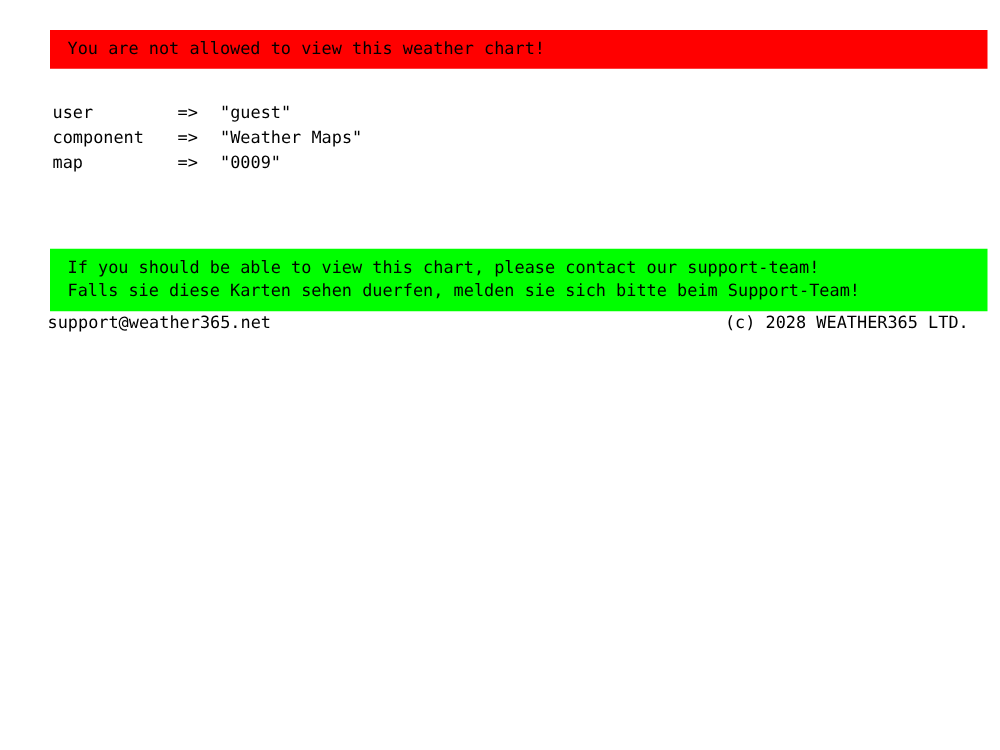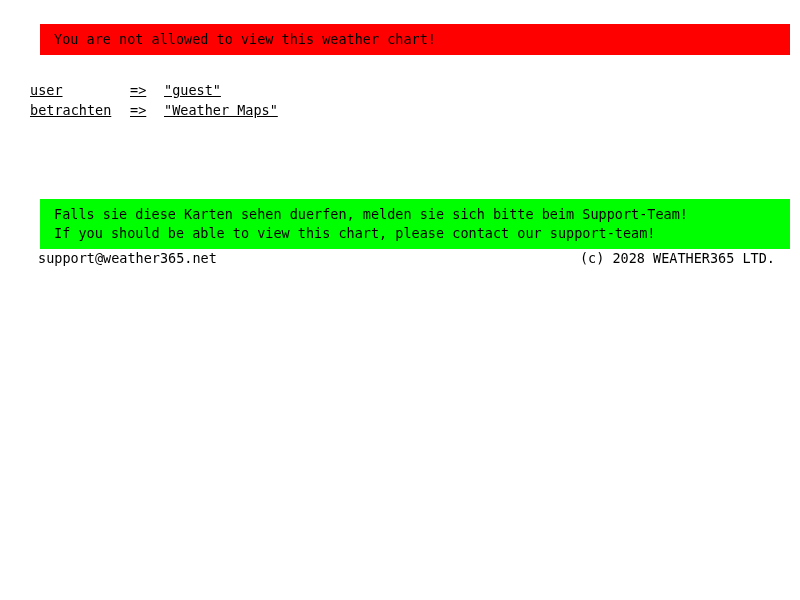--- a/index.html
+++ b/index.html
@@ -38,24 +38,23 @@
   }
   .banner-line {
     font-family: "DejaVu Sans Mono", monospace;
     font-size: 13.5px;
     line-height: 19px;
     white-space: pre;
     color: #000000;
   }
   .params {
     position: absolute;
-    left: 30px;
+    left: 42px;
     top: 80px;
     border-collapse: collapse;
-    text-decoration: underline;
   }
   .params td {
     font-family: "DejaVu Sans Mono", monospace;
     font-size: 13.5px;
     line-height: 20px;
     padding: 0;
     white-space: pre;
     vertical-align: top;
   }
   .col-key { width: 100px; }
@@ -87,30 +86,35 @@
   </div>
 
   <table class="params">
     <tbody>
       <tr>
         <td class="col-key">user</td>
         <td class="col-arrow">=&gt;</td>
         <td class="col-val">"guest"</td>
       </tr>
       <tr>
-        <td class="col-key">betrachten</td>
+        <td class="col-key">component</td>
         <td class="col-arrow">=&gt;</td>
         <td class="col-val">"Weather Maps"</td>
+      </tr>
+      <tr>
+        <td class="col-key">map</td>
+        <td class="col-arrow">=&gt;</td>
+        <td class="col-val">"0009"</td>
       </tr>
     </tbody>
   </table>
 
   <div class="banner banner-info">
+    <div class="banner-line">If you should be able to view this chart, please contact our support-team!</div>
     <div class="banner-line">Falls sie diese Karten sehen duerfen, melden sie sich bitte beim Support-Team!</div>
-    <div class="banner-line">If you should be able to view this chart, please contact our support-team!</div>
   </div>
 
   <div class="footer">
     <span>support@weather365.net</span>
     <span>(c) 2028 WEATHER365 LTD.</span>
   </div>
 
 </div>
 
 </body></html>

